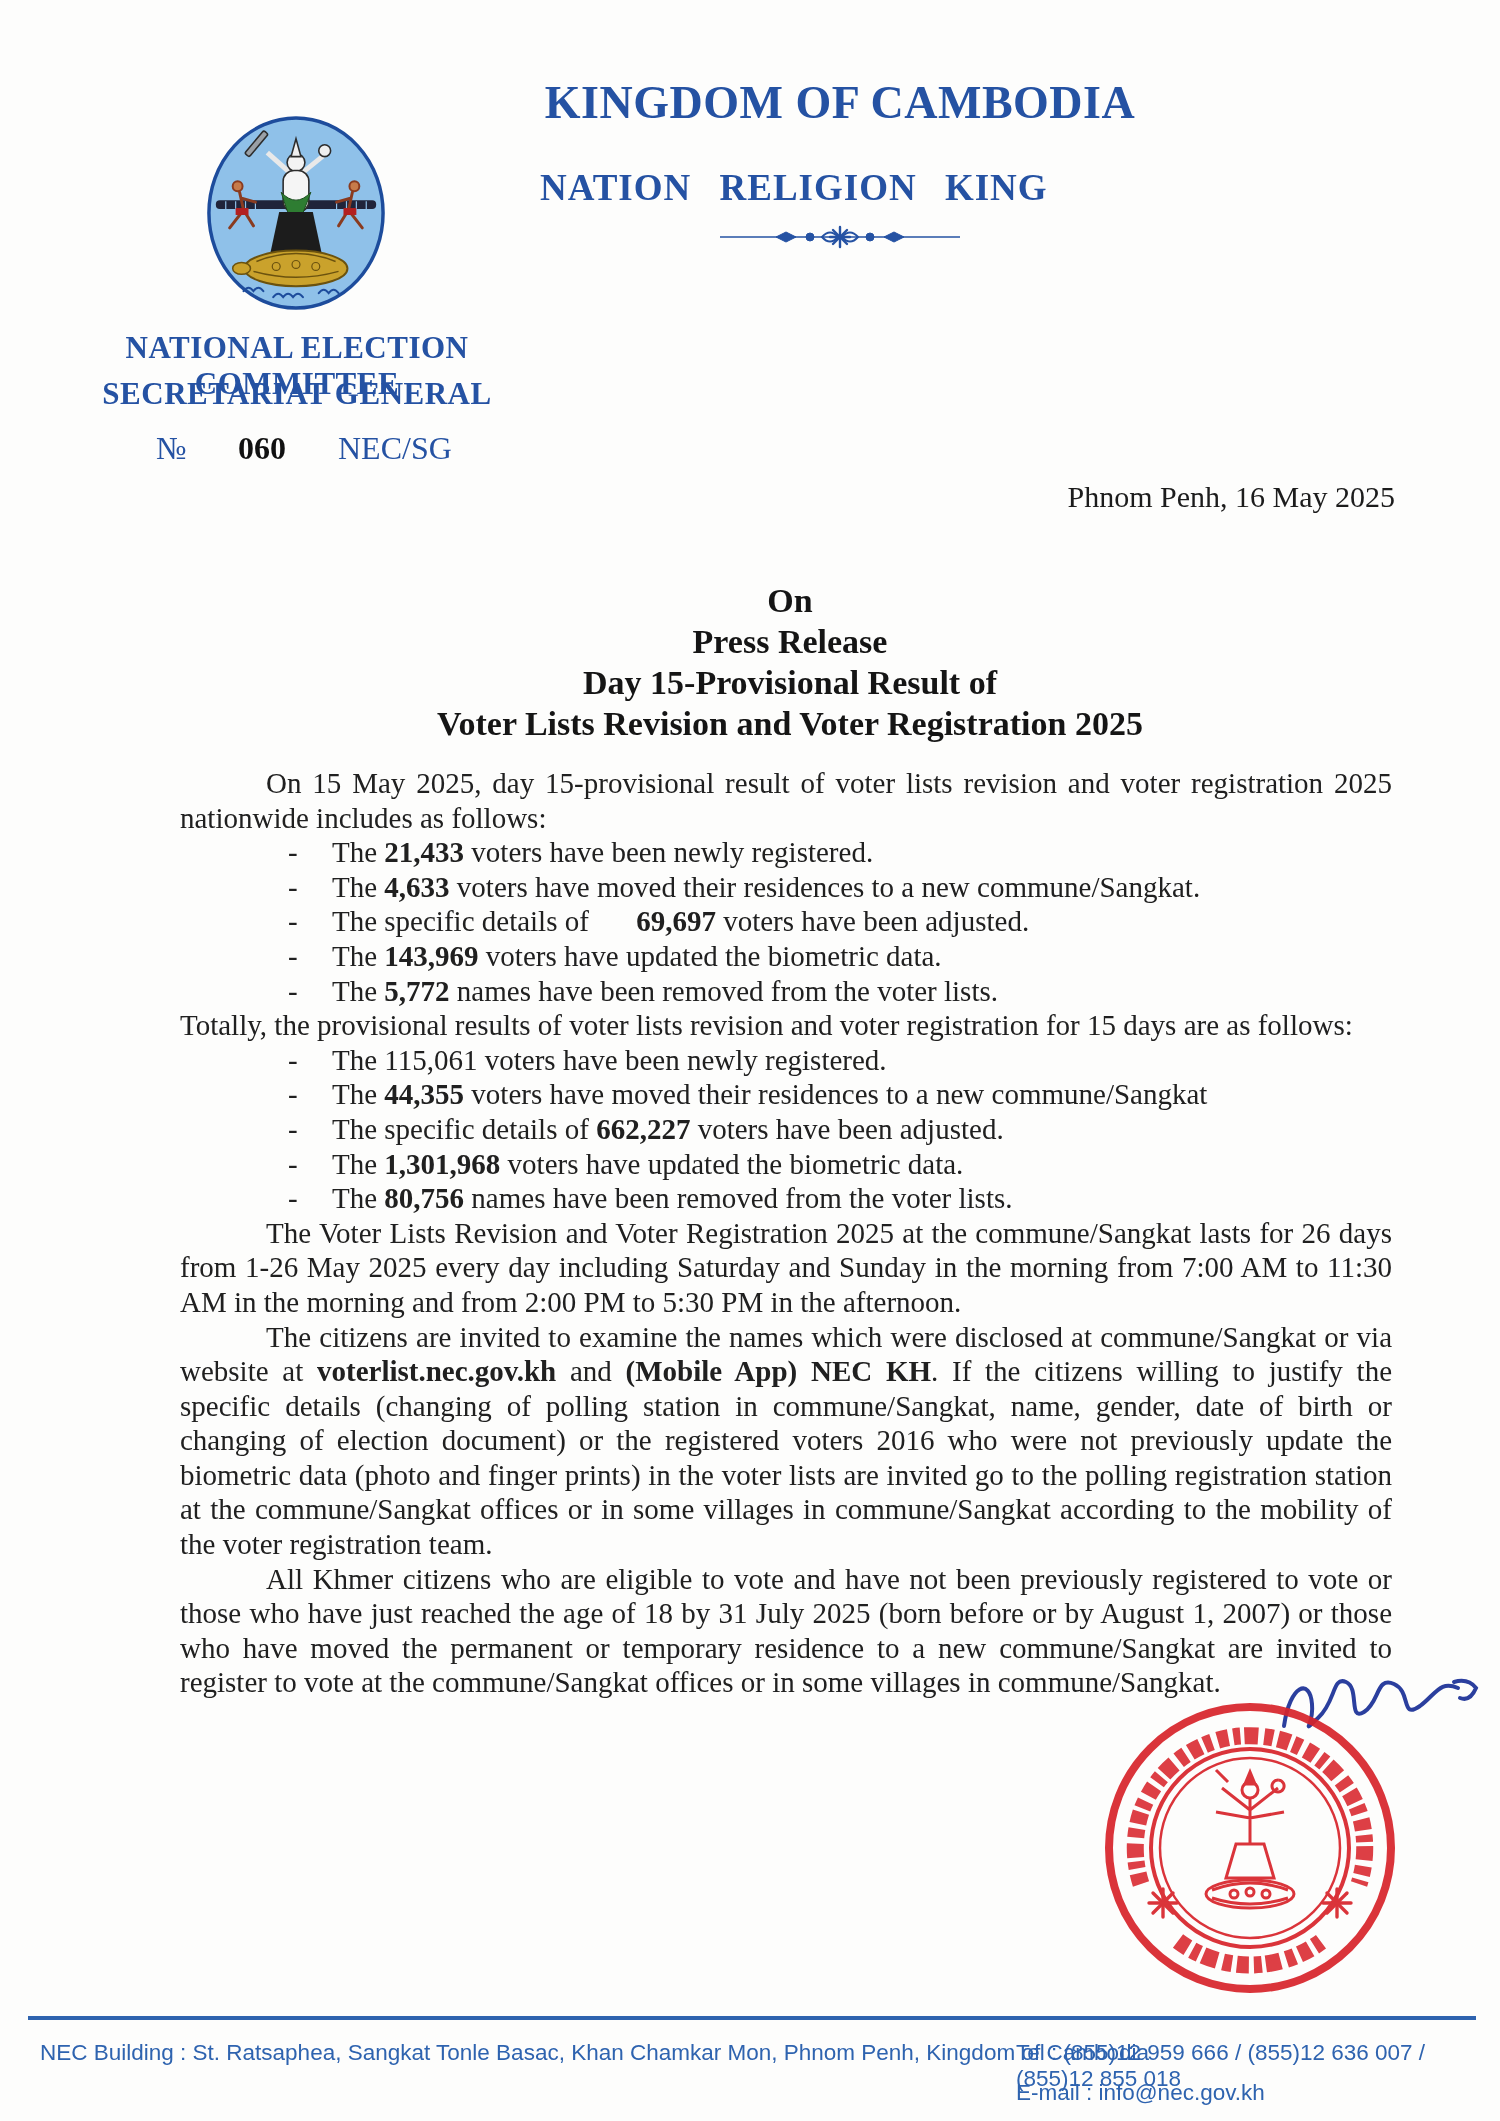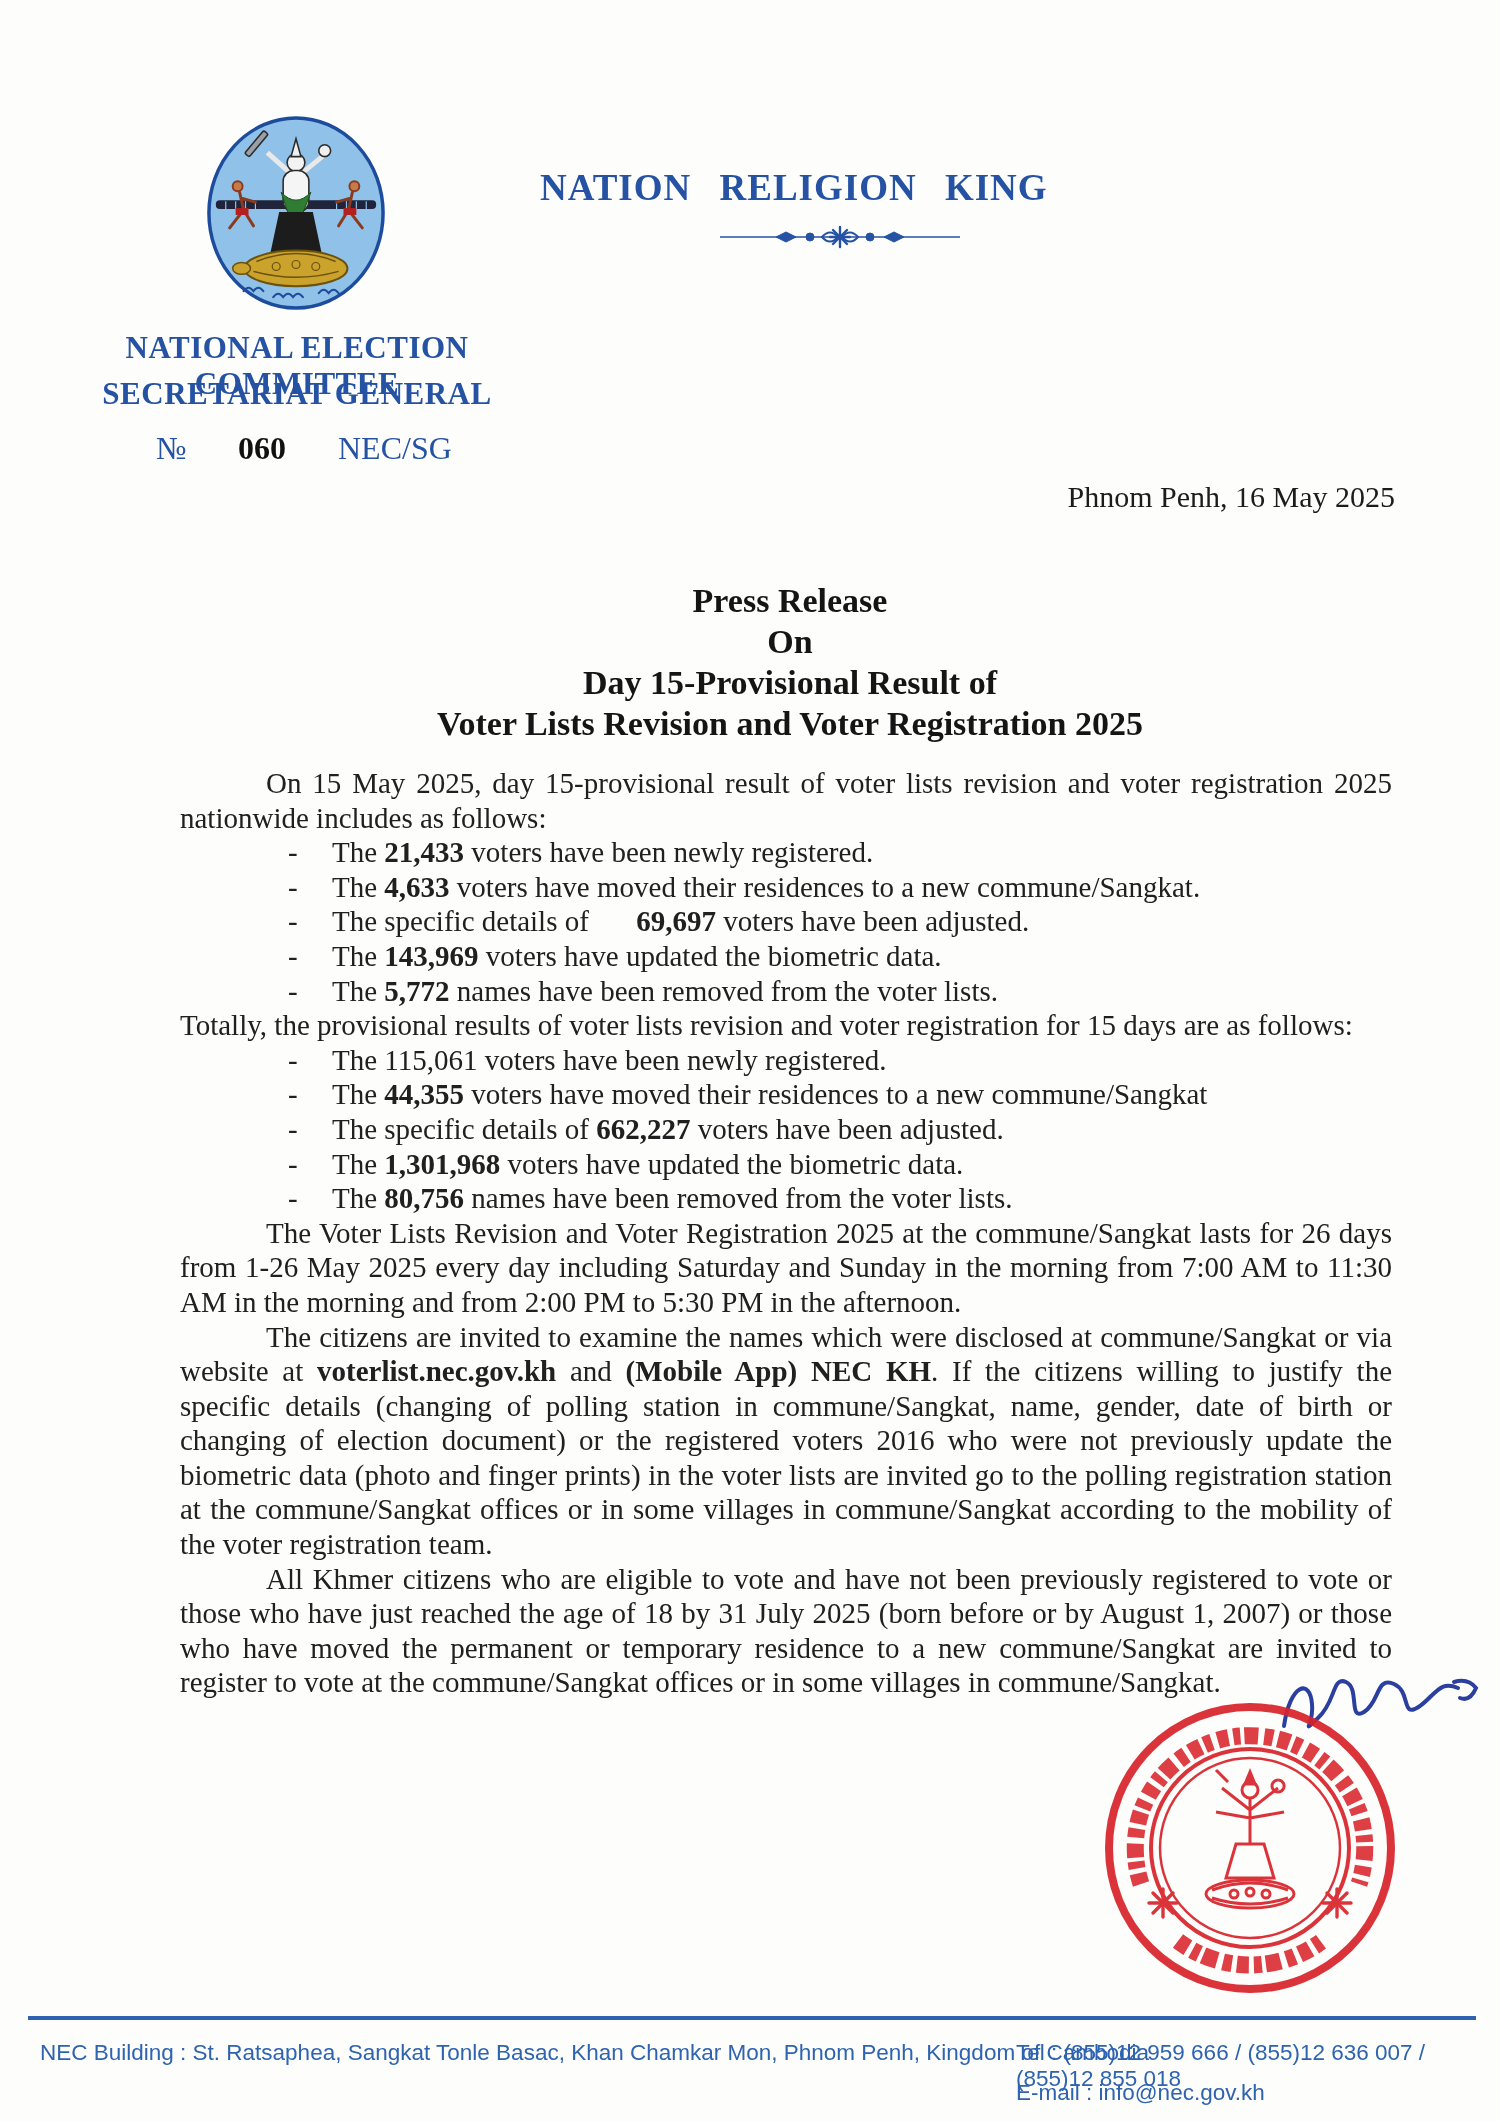--- a/index.html
+++ b/index.html
@@ -96,20 +96,21 @@
     <path d="M55,150 q40,-16 80,0 M52,160 q43,12 86,0" fill="none" stroke="#6b520e" stroke-width="1.5"></path>
     <g fill="none" stroke="#6b520e" stroke-width="1.2">
       <circle cx="75" cy="155" r="4"></circle>
         <circle cx="95" cy="153" r="4"></circle>
         <circle cx="115" cy="155" r="4"></circle>
     </g>
 
     <path d="M42,180 q5,-7 10,0 q5,-7 10,0 M72,186 q5,-7 10,0 q5,-7 10,0 q5,-7 10,0 M118,182 q5,-7 10,0 q5,-7 10,0" fill="none" stroke="#1d4c9c" stroke-width="2" stroke-linecap="round"></path>
   </svg>
 
+  <div class="abs hdr-kingdom">KINGDOM OF CAMBODIA</div>
   <div class="abs hdr-motto">NATION RELIGION KING</div>
   <svg class="abs hdr-divider" viewBox="0 0 244 26" aria-hidden="true">
     <g stroke="#2552a3" fill="#2552a3">
       <line x1="2" y1="13" x2="242" y2="13" stroke-width="1.6"></line>
       <polygon points="58,13 68,8 78,13 68,18"></polygon>
       <polygon points="186,13 176,8 166,13 176,18"></polygon>
       <circle cx="92" cy="13" r="4"></circle>
       <circle cx="152" cy="13" r="4"></circle>
       <path d="M104,13 q8,-9 16,0 q-8,9 -16,0z" fill="none" stroke-width="2"></path>
       <path d="M140,13 q-8,-9 -16,0 q8,9 16,0z" fill="none" stroke-width="2"></path>
@@ -126,22 +127,22 @@
   <div class="abs org-secretariat">SECRETARIAT GENERAL</div>
   <div class="abs doc-no">
     <span class="no-label">№</span>
     <span class="no-value">060</span>
     <span class="no-suffix">NEC/SG</span>
   </div>
 
   <div class="abs dateline">Phnom Penh, 16 May 2025</div>
 
   <div class="abs doc-title">
+    <div>On</div>
     <div>Press Release</div>
-    <div>On</div>
     <div>Day 15-Provisional Result of</div>
     <div>Voter Lists Revision and Voter Registration 2025</div>
   </div>
 
   <div class="abs body-text">
     <p class="p-indent"><span>On 15 May 2025, day 15-provisional result of voter lists revision and voter registration 2025 nationwide includes as follows:</span></p>
     <div>
         <div class="bullet-row">
           <span class="dash">-</span>
           <span class="bullet-text"><span>The </span><span style="font-weight: bold;">21,433</span><span> voters have been newly registered.</span></span>

